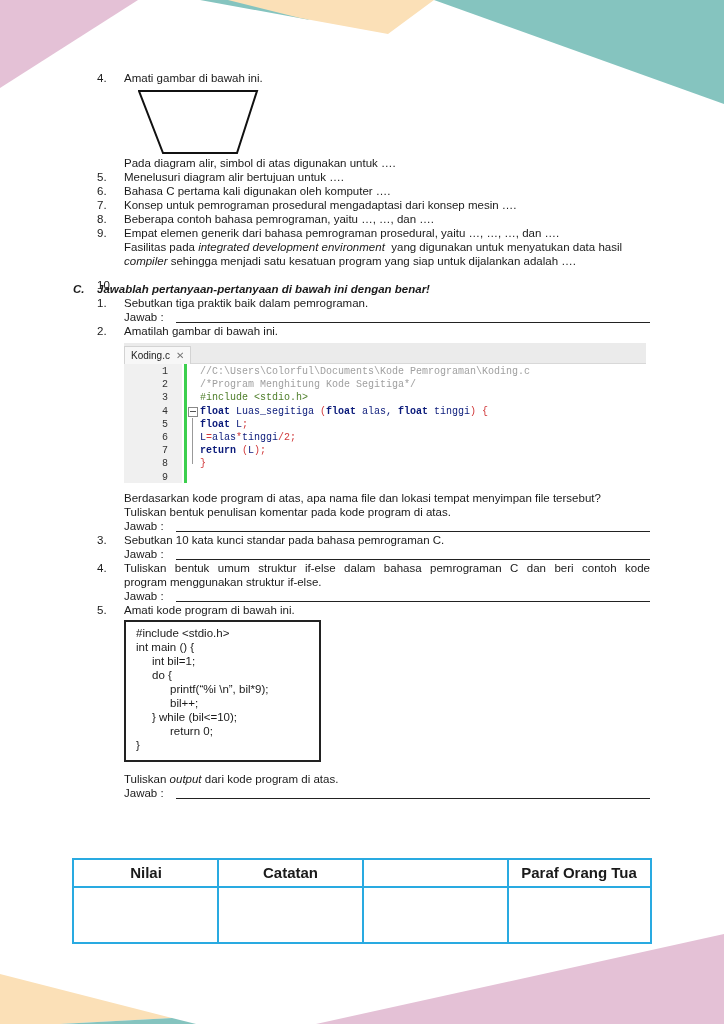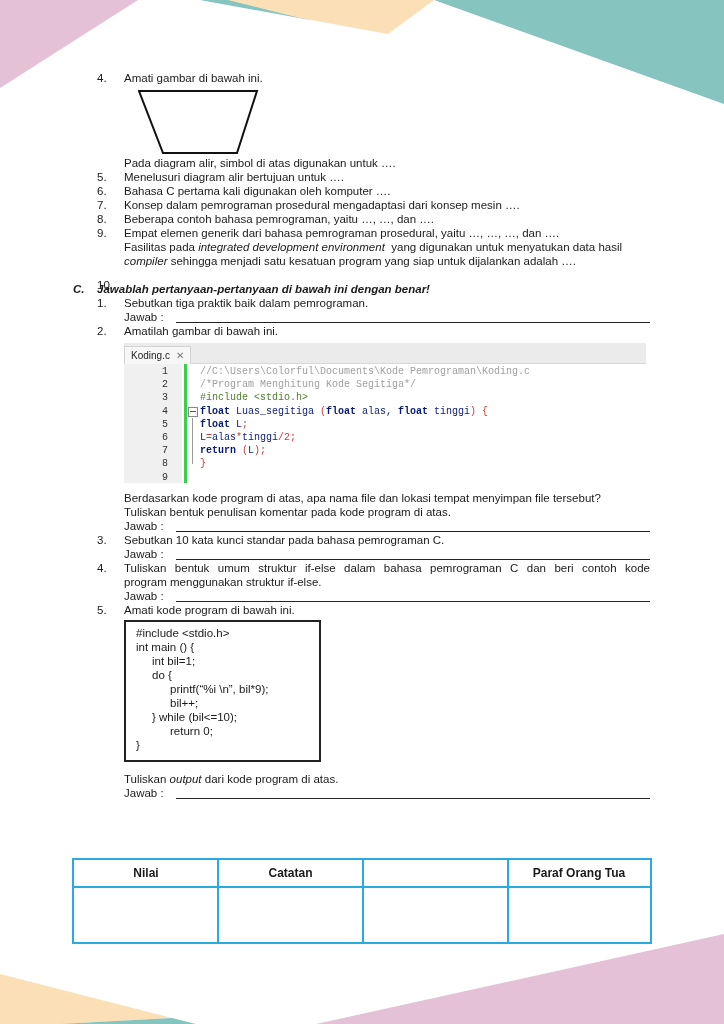--- a/index.html
+++ b/index.html
@@ -29,21 +29,21 @@
   .id { color: #0a1a7a; }
   .op { color: #d0383a; }
   .fold { position: absolute; left: -12px; top: 2px; width: 8px; height: 8px; border: 1px solid #888; background: #fff; }
   .fold::after { content: ""; position: absolute; left: 1px; top: 3.5px; width: 6px; height: 1px; background: #555; }
   .foldline { position: absolute; left: -8px; top: 0; width: 1px; height: 13.2px; background: #999; }
   
   .codebox { position: absolute; left: 124px; top: 620px; width: 193px; height: 138px; border: 2px solid #222; }
   .cb-line { position: absolute; white-space: pre; font-size: 11.5px; }
   
   .grade { position: absolute; left: 72px; top: 858px; width: 580px; height: 86px; border: 2px solid #29aae1; box-sizing: border-box; }
-  .grade .hcell { position: absolute; top: 0; height: 14px; line-height: 26px; text-align: center; font-weight: bold; font-size: 12px; }
+  .grade .hcell { position: absolute; top: 0; height: 14px; line-height: 26px; text-align: center; font-weight: bold; font-size: 15px; }
   .grade .vline { position: absolute; top: 0; bottom: 0; width: 0; border-left: 2px solid #29aae1; }
   .grade .hline { position: absolute; left: 0; right: 0; top: 26px; height: 0; border-top: 2px solid #29aae1; }
   .grade .bcell { position: absolute; top: 28px; height: 54px; }
 </style>
 </head>
 <body>
 
 <svg class="deco" viewBox="0 0 724 1024">
   <polygon points="0,0 138,0 0,88" fill="#e4c1d6"></polygon>
   <polygon points="200,0 262,0 310,20" fill="#85c4bf"></polygon>
@@ -63,21 +63,21 @@
 
 <div class="line" style="left:124px; top:157px;">Pada diagram alir, simbol di atas digunakan untuk ….</div>
 
 <div class="num" style="left:97px; top:171px;">5.</div>
 <div class="line" style="left:124px; top:171px;">Menelusuri diagram alir bertujuan untuk ….</div>
 
 <div class="num" style="left:97px; top:185px;">6.</div>
 <div class="line" style="left:124px; top:185px;">Bahasa C pertama kali digunakan oleh komputer ….</div>
 
 <div class="num" style="left:97px; top:199px;">7.</div>
-<div class="line" style="left:124px; top:199px;">Konsep dalam pemrograman prosedural mengadaptasi dari konsep mesin ….</div>
+<div class="line" style="left:124px; top:199px;">Konsep untuk pemrograman prosedural mengadaptasi dari konsep mesin ….</div>
 
 <div class="num" style="left:97px; top:213px;">8.</div>
 <div class="line" style="left:124px; top:213px;">Beberapa contoh bahasa pemrograman, yaitu …, …, dan ….</div>
 
 <div class="num" style="left:97px; top:227px;">9.</div>
 <div class="line" style="left:124px; top:227px;">Empat elemen generik dari bahasa pemrograman prosedural, yaitu …, …, …, dan ….</div>
 
 <div class="num" style="left:97px; top:254px;margin-top:25px;">10.</div>
 <div class="line" style="left:124px; top:241px;"><span>Fasilitas pada </span><i>integrated development environment</i><span style="white-space:pre">  yang digunakan untuk menyatukan data hasil</span></div>
 <div class="line" style="left:124px; top:255px;"><i>compiler</i><span> sehingga menjadi satu kesatuan program yang siap untuk dijalankan adalah ….</span></div>

